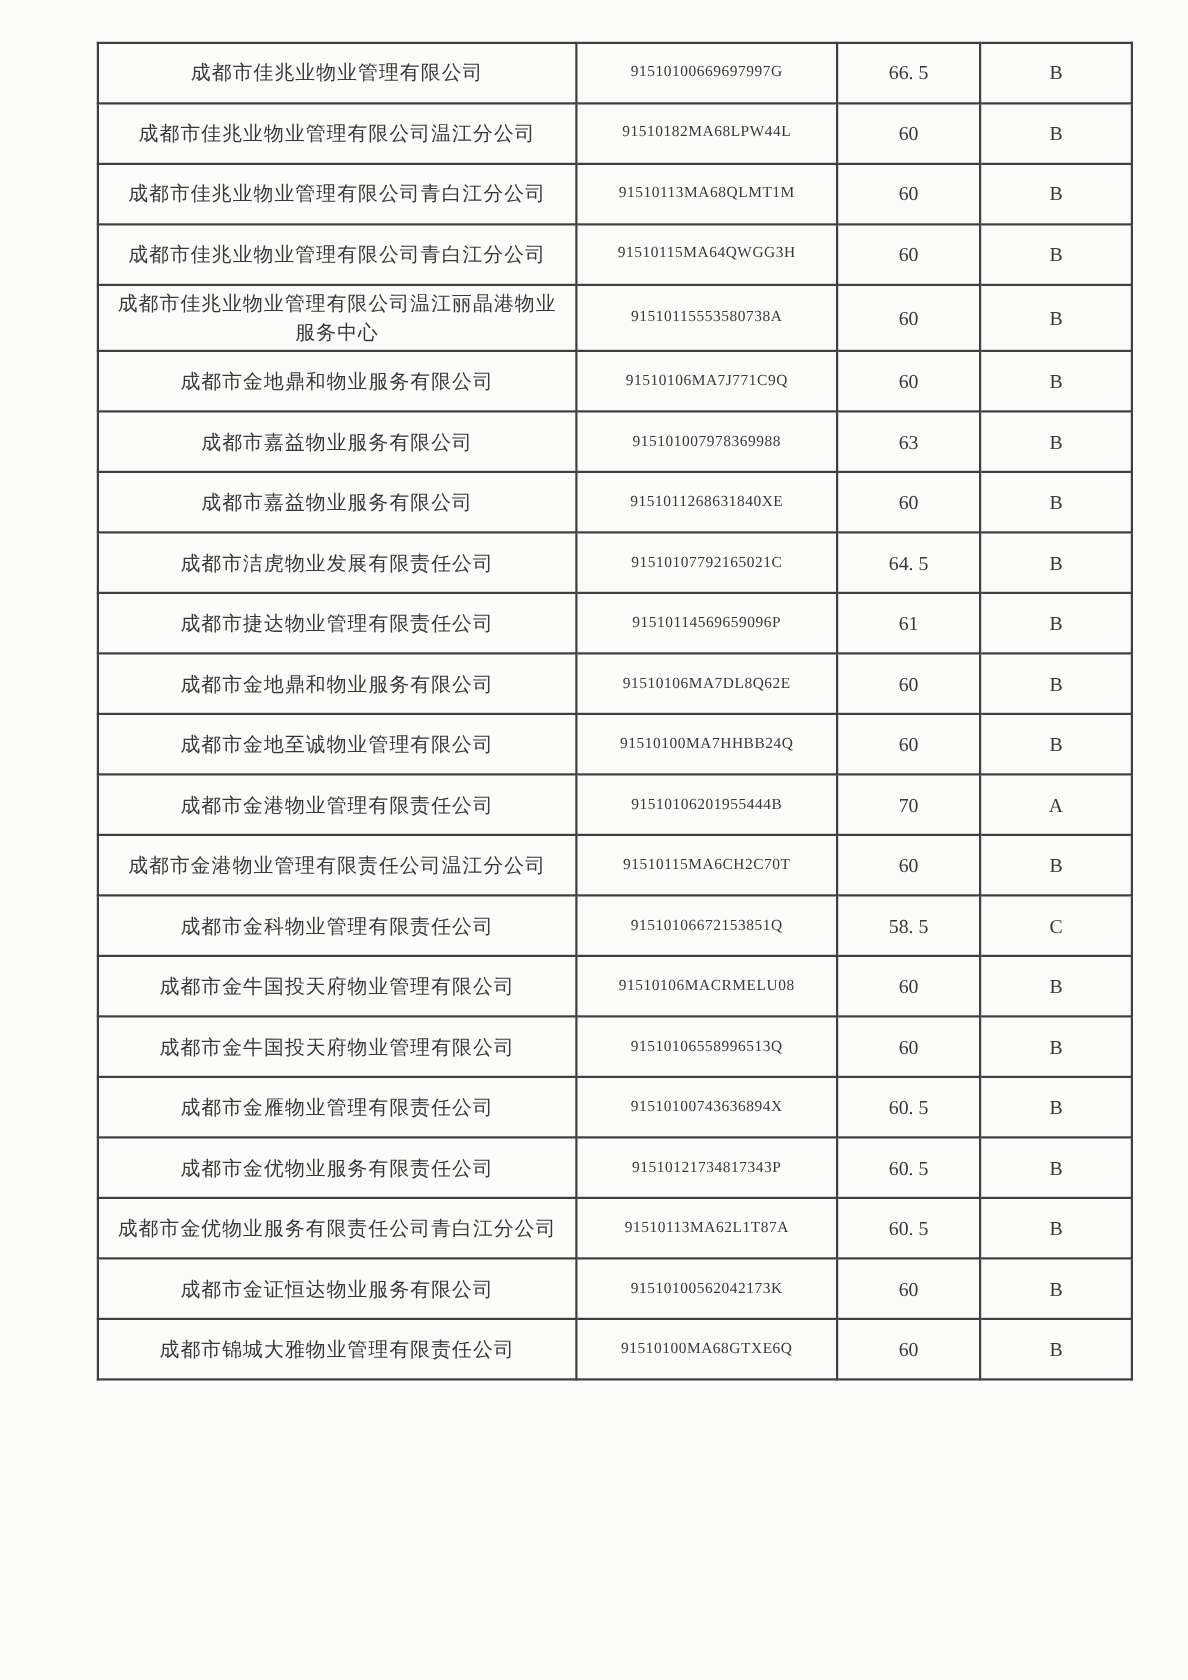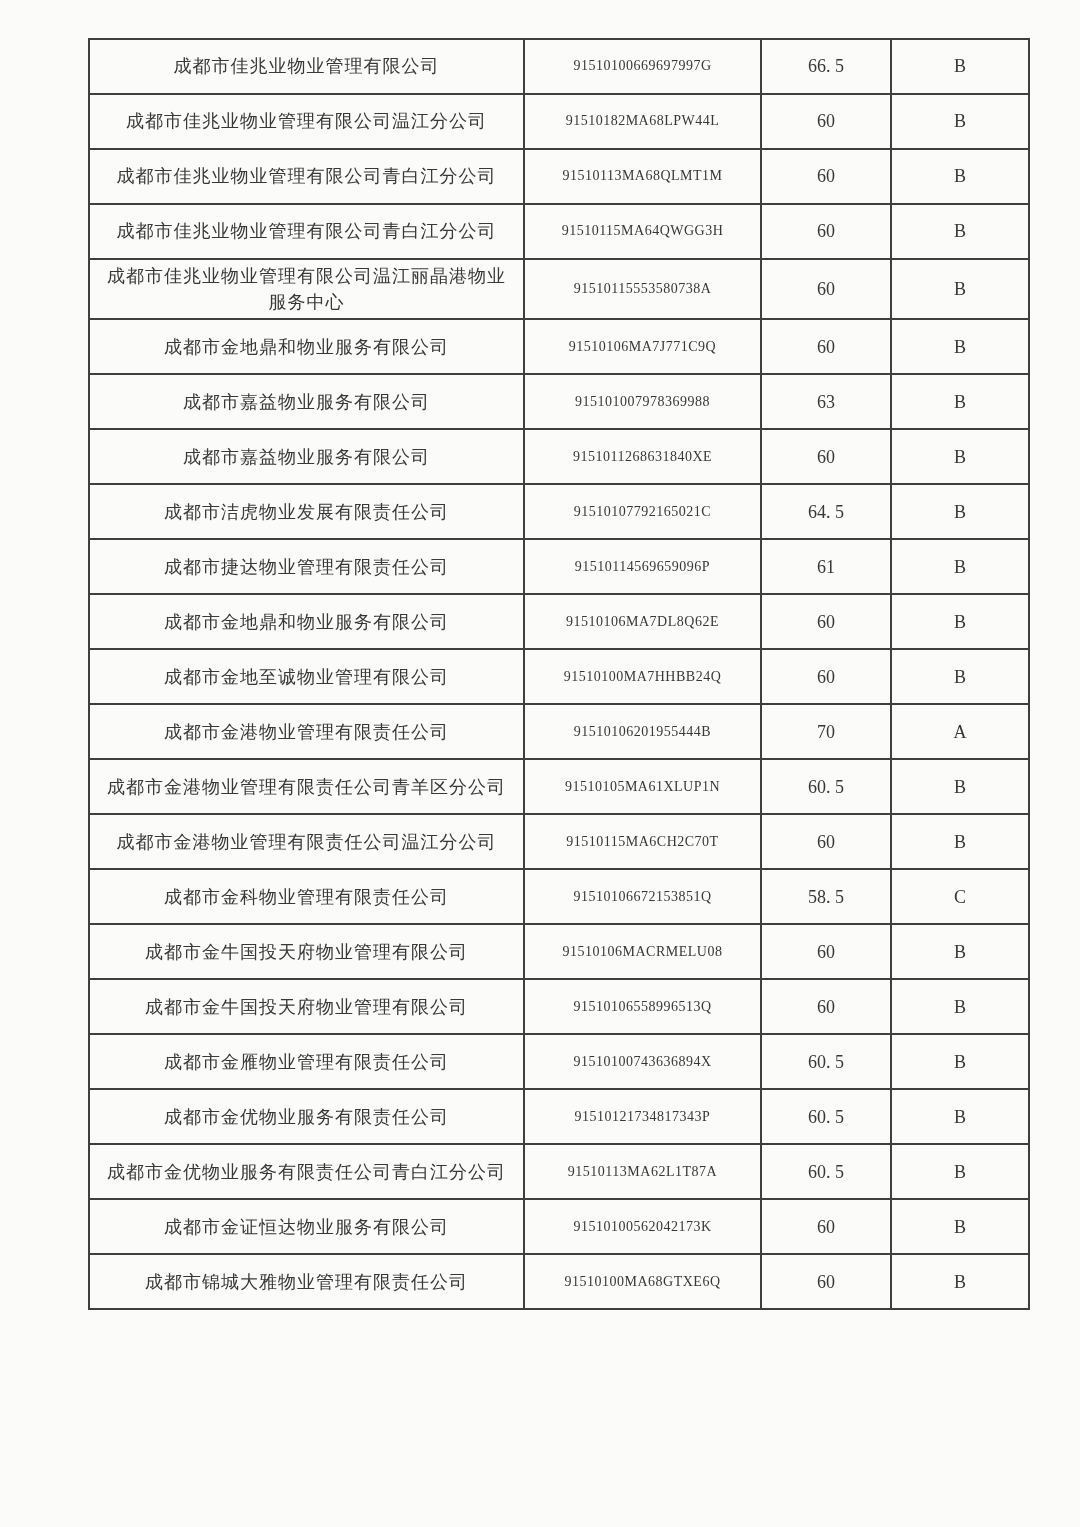--- a/index.html
+++ b/index.html
@@ -136,26 +136,20 @@
           <td class="c-grade">B</td>
         </tr>
 
         <tr>
           <td class="c-name">成都市金港物业管理有限责任公司</td>
           <td class="c-code">91510106201955444B</td>
           <td class="c-score">70</td>
           <td class="c-grade">A</td>
         </tr>
 
-        <tr>
-          <td class="c-name">成都市金港物业管理有限责任公司青羊区分公司</td>
-          <td class="c-code">91510105MA61XLUP1N</td>
-          <td class="c-score">60. 5</td>
-          <td class="c-grade">B</td>
-        </tr>
 
         <tr>
           <td class="c-name">成都市金港物业管理有限责任公司温江分公司</td>
           <td class="c-code">91510115MA6CH2C70T</td>
           <td class="c-score">60</td>
           <td class="c-grade">B</td>
         </tr>
 
         <tr>
           <td class="c-name">成都市金科物业管理有限责任公司</td>

